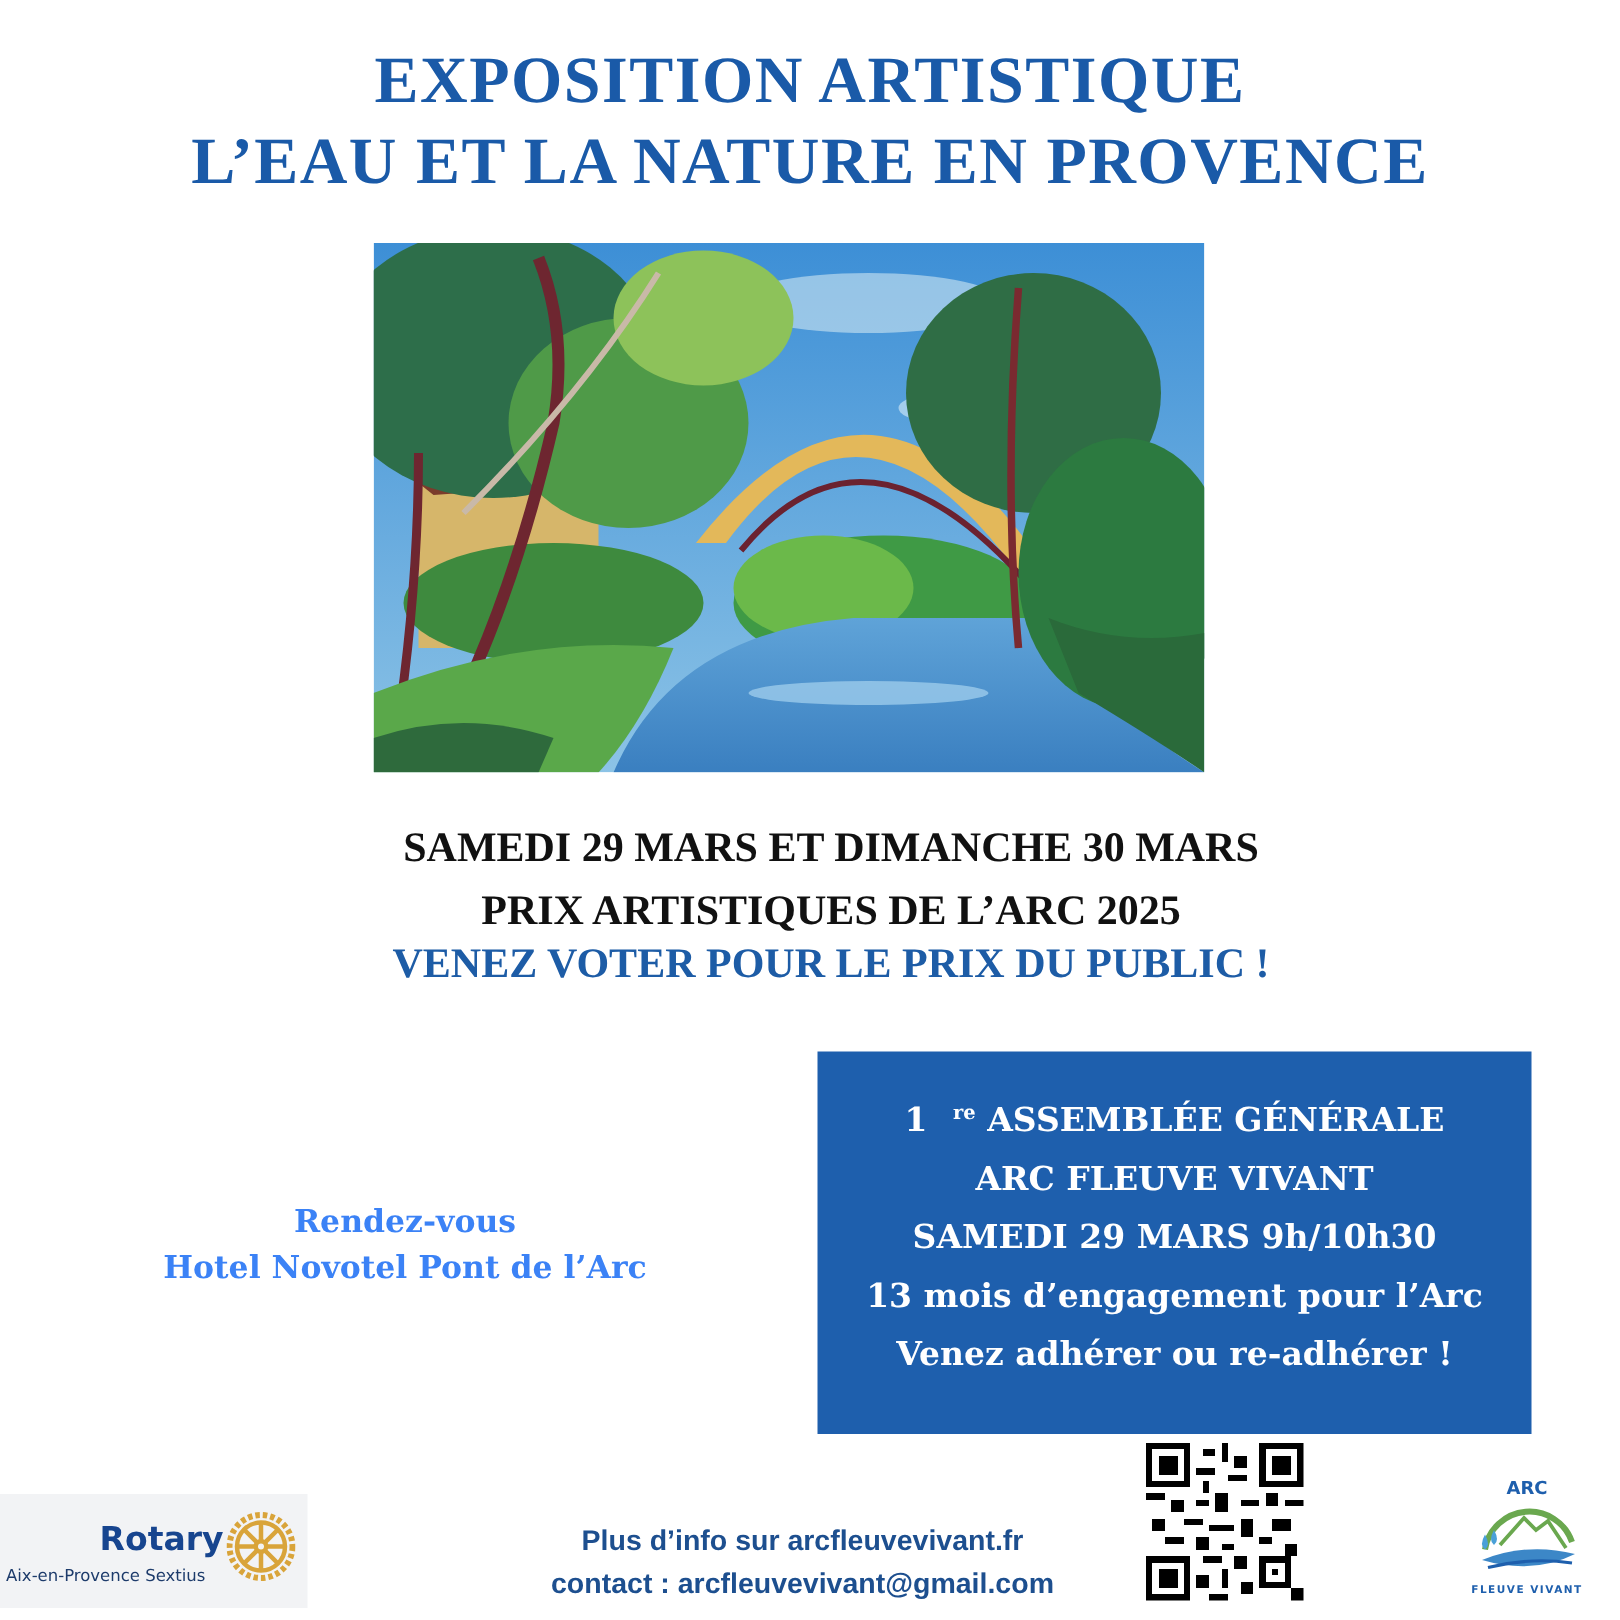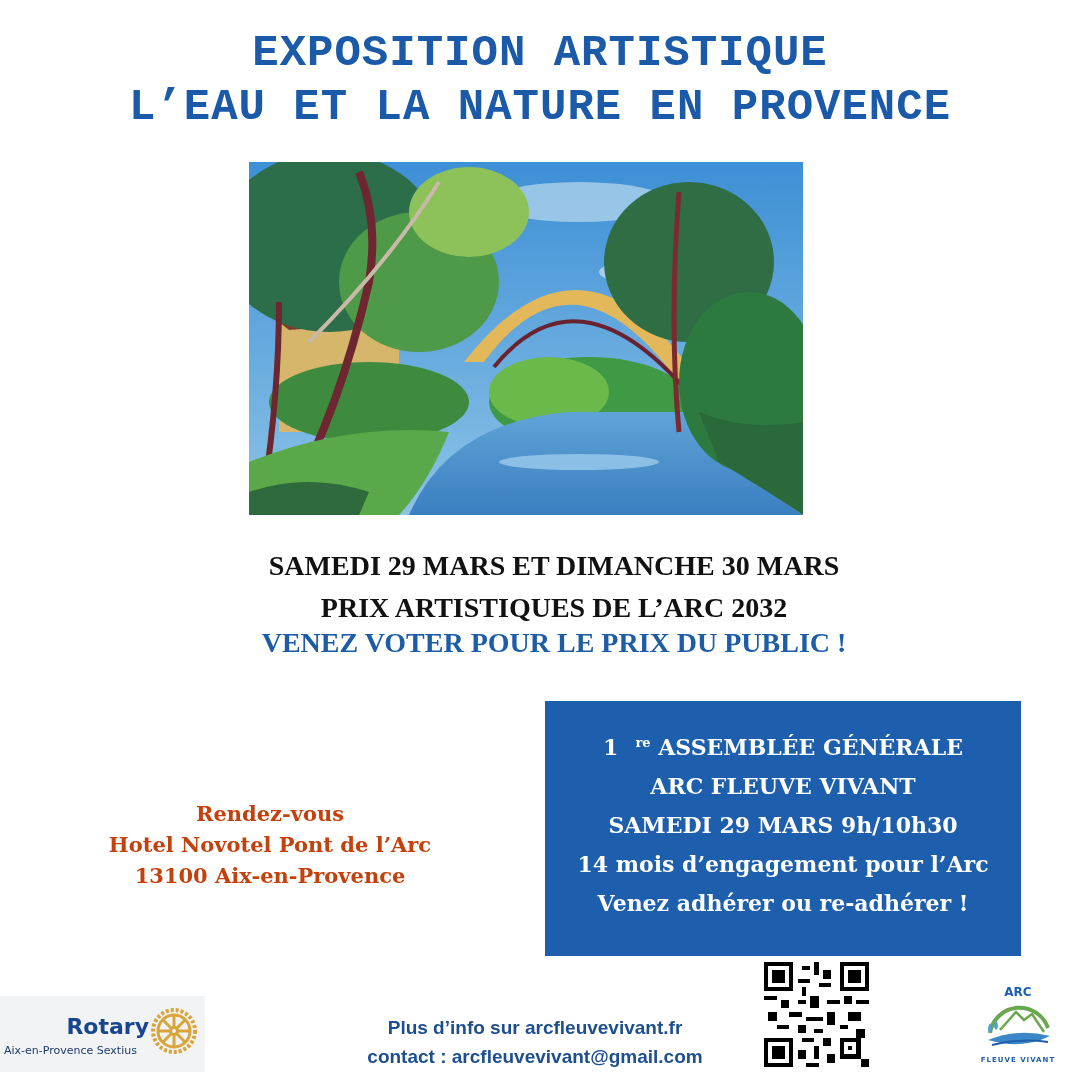--- a/index.html
+++ b/index.html
@@ -1,21 +1,21 @@
 <!DOCTYPE html>
 <html><head>
   <meta charset="utf-8">
   <style>
     * { box-sizing: border-box; margin: 0; padding: 0; }
     html, body { width: 1080px; height: 1080px; background: #ffffff; overflow: hidden; }
     body { position: relative; font-family: "DejaVu Serif", serif; }
 
     .title {
       position: absolute; left: 0; width: 1080px; text-align: center;
-      font-family: Liberation Mono, monospace; font-weight: bold;
+      font-family: Liberation Serif, serif; font-weight: bold;
       color: #1a5aa8; letter-spacing: 1px;
     }
     .title.l1 { top: 28px; font-size: 44px; }
     .title.l2 { top: 82px; font-size: 44px; }
 
     .painting {
       position: absolute; left: 249px; top: 162px; width: 554px; height: 353px;
       overflow: hidden;
     }
     .painting svg { width: 100%; height: 100%; display: block; }
@@ -24,21 +24,21 @@
       position: absolute; left: 0; width: 1080px; text-align: center;
       font-family: "Liberation Serif", serif; font-weight: bold; font-size: 28px; padding-left: 28px;
     }
     .dates.d1 { top: 550px; color: #111111; }
     .dates.d2 { top: 592px; color: #111111; }
     .dates.d3 { top: 627px; color: #1d5ca6; }
 
     .rdv {
       position: absolute; left: 80px; top: 798px; width: 380px; text-align: center;
       font-family: "DejaVu Serif", serif; font-weight: bold; font-size: 21px;
-      line-height: 31px; color: #c2410c;
+      line-height: 31px; color: #3b82f6;
     }
 
     .ag-box {
       position: absolute; left: 545px; top: 701px; width: 476px; height: 255px;
       background: #1e5fad; color: #ffffff; text-align: center;
       font-family: "DejaVu Serif", serif; font-weight: bold; font-size: 22px;
       line-height: 39px; padding-top: 22px;
     }
     .ag-box sup { font-size: 13px; vertical-align: 8px; margin-left: 17px; }
 
@@ -115,34 +115,33 @@
     <ellipse cx="500" cy="220" rx="70" ry="90" fill="#2c7a40"></ellipse>
     <path d="M430,270 Q420,160 430,30" fill="none" stroke="#7a2a30" stroke-width="5"></path>
 
     <path d="M0,300 Q100,260 200,270 Q180,320 150,353 L0,353 Z" fill="#5aa84a"></path>
     <path d="M0,330 Q60,310 120,330 L110,353 L0,353 Z" fill="#2e6a3c"></path>
     <path d="M450,250 Q500,270 554,260 L554,353 Q520,330 470,300 Z" fill="#2a6a3a"></path>
   </svg>
 </div>
 
 <div class="dates d1">SAMEDI 29 MARS ET DIMANCHE 30 MARS</div>
-<div class="dates d2">PRIX ARTISTIQUES DE L’ARC 2032</div>
+<div class="dates d2">PRIX ARTISTIQUES DE L’ARC 2025</div>
 <div class="dates d3">VENEZ VOTER POUR LE PRIX DU PUBLIC !</div>
 
 <div class="rdv">
   <div>Rendez-vous</div>
   <div>Hotel Novotel Pont de l’Arc</div>
-  <div>13100 Aix-en-Provence</div>
 </div>
 
 <div class="ag-box">
   <div><span>1</span><sup>re</sup><span> ASSEMBLÉE GÉNÉRALE</span></div>
   <div>ARC FLEUVE VIVANT</div>
   <div>SAMEDI 29 MARS 9h/10h30</div>
-  <div>14 mois d’engagement pour l’Arc</div>
+  <div>13 mois d’engagement pour l’Arc</div>
   <div>Venez adhérer ou re-adhérer !</div>
 </div>
 
 <div class="rotary">
   <div class="name">Rotary</div>
   <div class="city">Aix-en-Provence Sextius</div>
   <svg class="wheel" viewBox="0 0 46 46">
     <circle cx="23" cy="23" r="21" fill="none" stroke="#d9a43a" stroke-width="4" stroke-dasharray="3 2"></circle>
     <circle cx="23" cy="23" r="16" fill="none" stroke="#d9a43a" stroke-width="3"></circle>
     <circle cx="23" cy="23" r="5" fill="#d9a43a"></circle>

